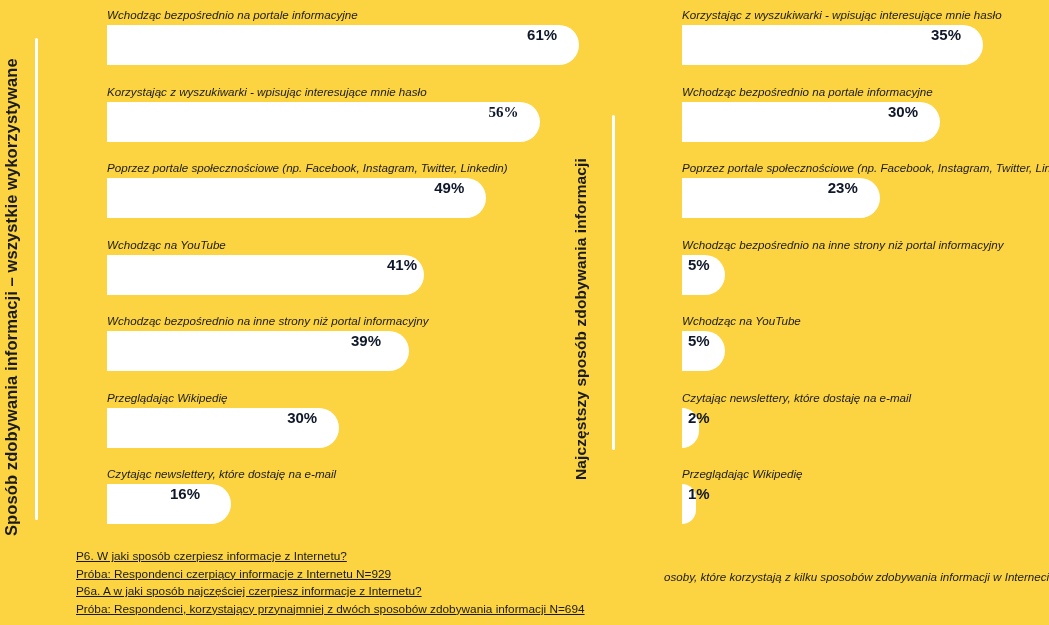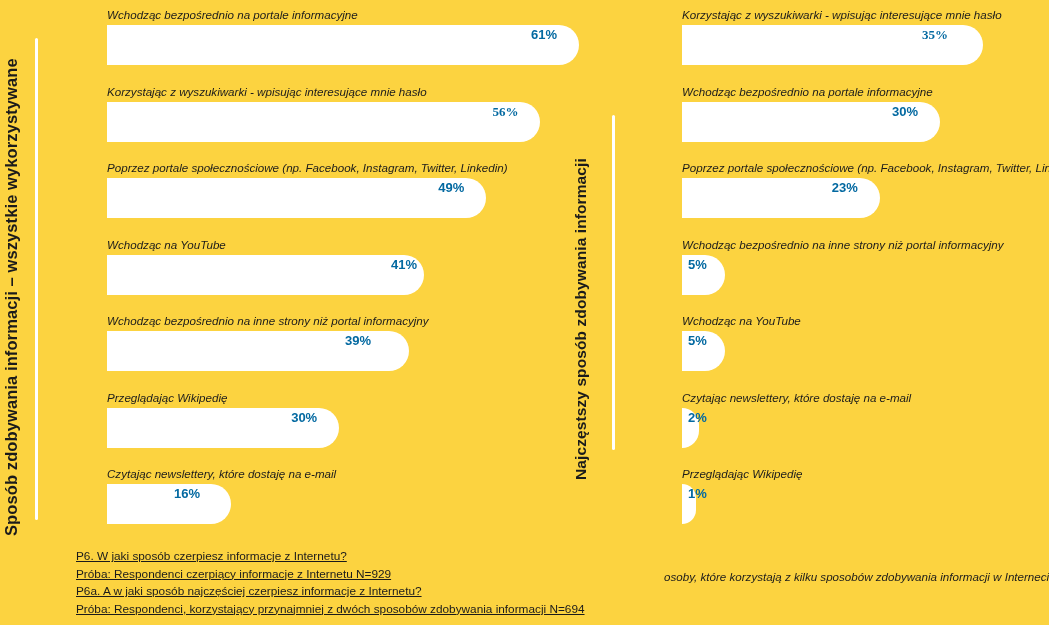--- a/index.html
+++ b/index.html
@@ -80,23 +80,23 @@
     left: 0;
     top: 0;
     height: 40px;
     background: #FFFFFF;
     border-top-right-radius: 22px;
     border-bottom-right-radius: 22px;
   }
   .bar-value {
     position: absolute;
     top: -1px;
-    font-size: 13px;
+    font-size: 15px;
     font-weight: bold;
-    color: #0369a1;
+    color: #0f172a;
     line-height: 22px;
   }
   .bar-value.inside  { transform: translateX(-100%); }
   .bar-value.outside { }
 
   
   #footnote-left {
     position: absolute;
     left: 76px;
     top: 548px;
@@ -151,21 +151,21 @@
       <div class="bar-label">Wchodząc na YouTube</div>
       <div class="bar-track">
         <div class="bar-fill" style="width: 317.34px;"></div>
         <div class="bar-value inside" style="left: 310px;">41%</div>
       </div>
     </div>
     <div class="bar-group" style="top: 314px;">
       <div class="bar-label">Wchodząc bezpośrednio na inne strony niż portal informacyjny</div>
       <div class="bar-track">
         <div class="bar-fill" style="width: 301.86px;"></div>
-        <div class="bar-value inside" style="left: 264px;">39%</div>
+        <div class="bar-value inside" style="left: 274px;">39%</div>
       </div>
     </div>
     <div class="bar-group" style="top: 390.5px;">
       <div class="bar-label">Przeglądając Wikipedię</div>
       <div class="bar-track">
         <div class="bar-fill" style="width: 232.2px;"></div>
         <div class="bar-value inside" style="left: 210.2px;">30%</div>
       </div>
     </div>
     <div class="bar-group" style="top: 467px;">
@@ -174,21 +174,21 @@
         <div class="bar-fill" style="width: 123.84px;"></div>
         <div class="bar-value inside" style="left: 93px;">16%</div>
       </div>
     </div>
   </div>
 <div class="column" id="column-right">
     <div class="bar-group" style="top: 8px;">
       <div class="bar-label">Korzystając z wyszukiwarki - wpisując interesujące mnie hasło</div>
       <div class="bar-track">
         <div class="bar-fill" style="width: 301px;"></div>
-        <div class="bar-value inside" style="left: 266px; font-family: Liberation Serif, serif;">35%</div>
+        <div class="bar-value inside" style="left: 279px;">35%</div>
       </div>
     </div>
     <div class="bar-group" style="top: 84.5px;">
       <div class="bar-label">Wchodząc bezpośrednio na portale informacyjne</div>
       <div class="bar-track">
         <div class="bar-fill" style="width: 258px;"></div>
         <div class="bar-value inside" style="left: 236px;">30%</div>
       </div>
     </div>
     <div class="bar-group" style="top: 161px;">

